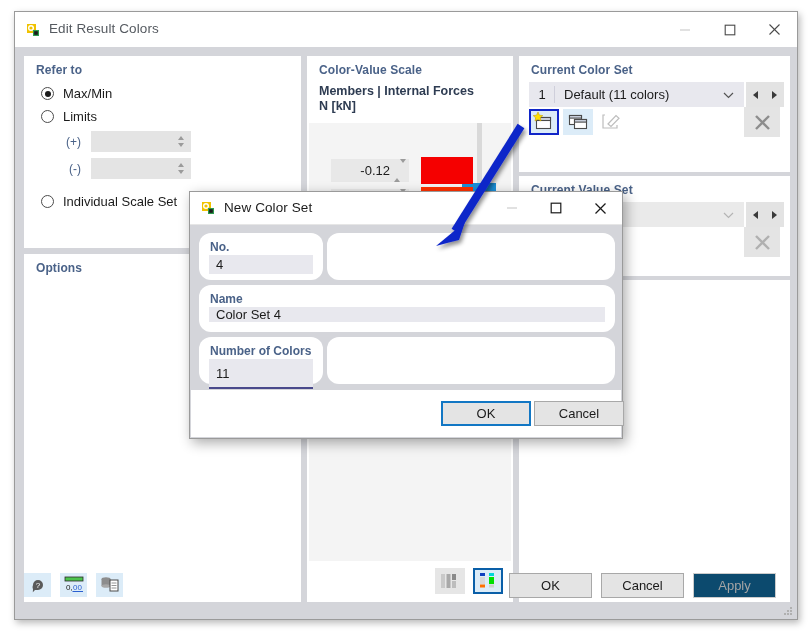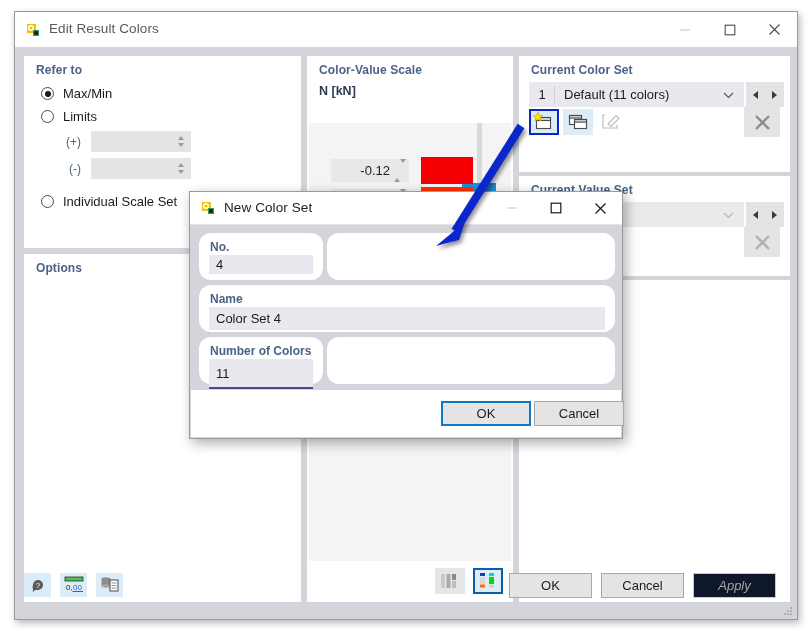--- a/index.html
+++ b/index.html
@@ -247,21 +247,21 @@
   }
   .btn {
     position: absolute;
     height: 25px;
     background: #e4e4e4;
     border: 1px solid #a8a8a8;
     box-sizing: border-box;
     display: flex; align-items: center; justify-content: center;
     font-size: 13px; color: #1b1b1b;
   }
-  .btn.disabled { color: #a4a4a4; border-color:#cccccc; background:#0f172a;font-style:italic;}
+  .btn.disabled { color: #a4a4a4; border-color:#cccccc; background:#0c4a6e;}
   .grip { position:absolute; right:4px; bottom:3px; width:10px; height:10px; }
 
   
   .modal {
     position: absolute;
     left: 189px; top: 191px;
     width: 434px; height: 248px;
     background: #d4d5da;
     border: 1px solid #9a9a9a;
     box-sizing: border-box;
@@ -380,20 +380,21 @@
 
         <div class="radio-row" style="left:16px; top:137px;">
           <span class="radio"></span>
           <span>Individual Scale Set</span>
         </div>
       </div>
 
       <div class="panel" id="panel-scale">
         <div class="panel-title">Color-Value Scale</div>
         <div class="scale-sub">
+          <div>Members | Internal Forces</div>
           <div>N [kN]</div>
         </div>
 
         <div class="scale-body">
           <div class="scale-track"></div>
           <div class="scale-marker"></div>
 
 
           <div class="scale-row" style="left:22px; top:34px;">
             <div class="valfield">
@@ -624,21 +625,21 @@
     <div class="mfield" style="left:9px; top:41px; width:124px; height:47px;">
       <div class="mlabel">No.</div>
       <div class="minput" style="left:10px; top:22px; width:104px; height:19px;">
         <span>4</span>
       </div>
     </div>
     <div class="mfield" style="left:137px; top:41px; width:288px; height:47px;"></div>
 
     <div class="mfield" style="left:9px; top:93px; width:416px; height:47px;">
       <div class="mlabel">Name</div>
-      <div class="minput" style="left:10px; top:22px; width:396px; height:23px;">
+      <div class="minput" style="left:10px; top:22px; width:396px; height:15px;">
         <span>Color Set 4</span>
       </div>
     </div>
 
     <div class="mfield" style="left:9px; top:145px; width:124px; height:47px;">
       <div class="mlabel">Number of Colors</div>
       <div class="minput focused" style="left:10px; top:22px; width:104px; height:30px;">
         <span>11</span>
       </div>
     </div>

